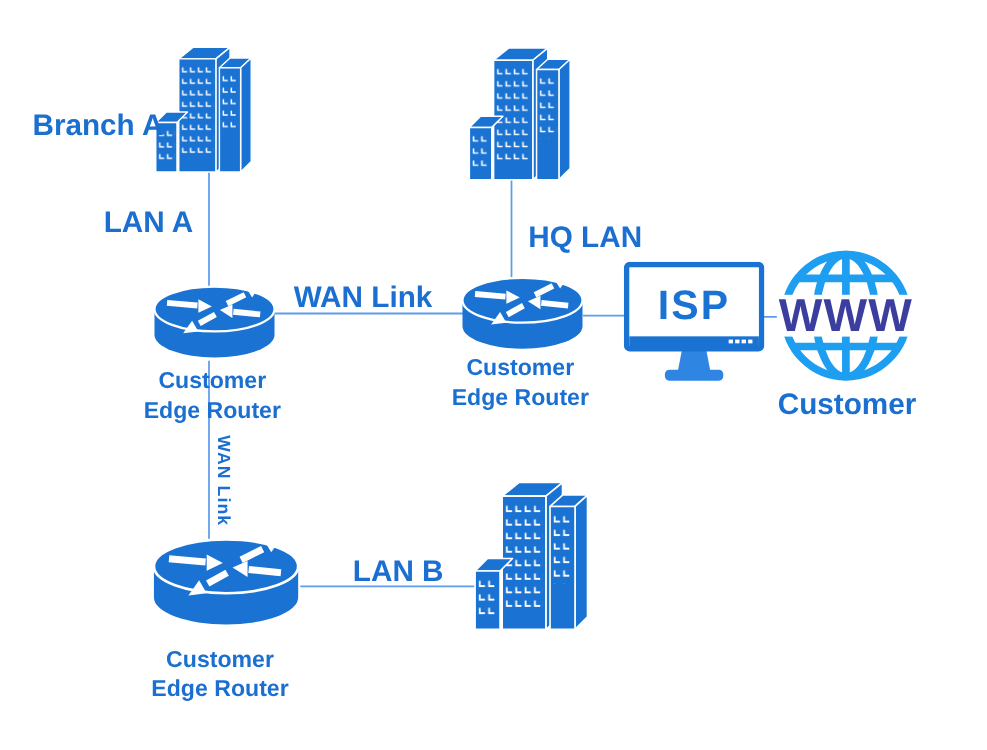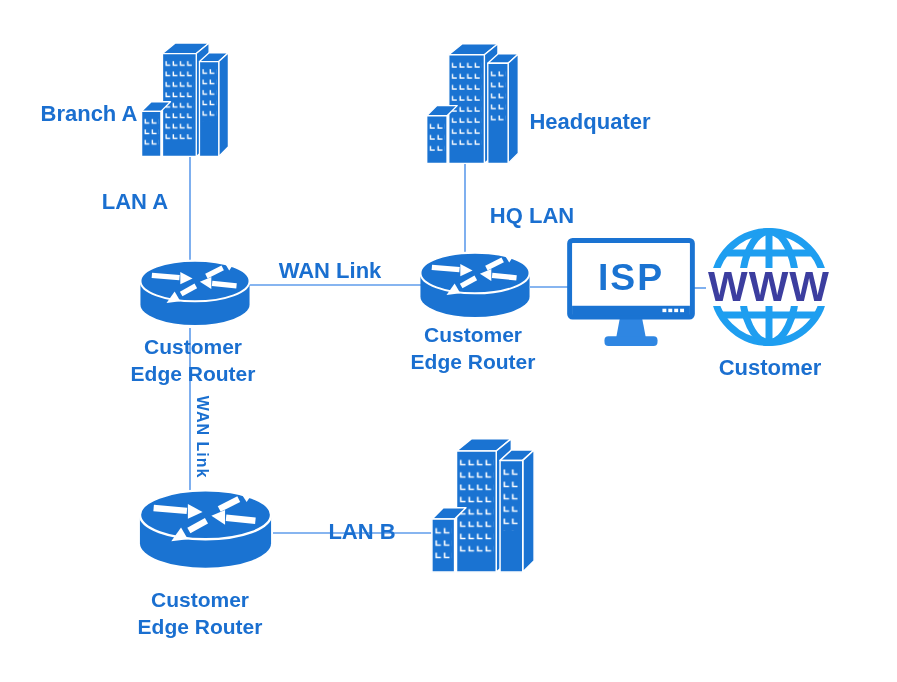--- a/index.html
+++ b/index.html
@@ -4,21 +4,21 @@
 <style>
   html,body{margin:0;padding:0;}
   body{
     width:897px;height:682px;background:#ffffff;position:relative;overflow:hidden;
     font-family:"Liberation Sans", sans-serif;
   }
   .stage{position:absolute;inset:0;}
   .wires{position:absolute;left:0;top:0;z-index:1;}
   .node{position:absolute;z-index:2;}
   .lbl{
-    position:absolute;z-index:3;color:#1a6fd0;font-weight:bold;font-size:22px;
+    position:absolute;z-index:3;color:#1a6fd0;font-weight:bold;font-size:27px;
     white-space:nowrap;transform:translate(-50%,-50%);
   }
   .lbl.two{
     transform:translateX(-50%);text-align:center;font-size:21px;line-height:27px;
   }
   .lbl.vert{
     font-size:16px;transform:translate(-50%,-50%) rotate(90deg);letter-spacing:1px;
   }
 </style>
 </head>
@@ -136,39 +136,38 @@
       <line x1="63" y1="7.5" x2="63" y2="118.5"></line>
     </g>
     <rect x="0" y="44" width="126" height="38" fill="#ffffff"></rect>
     <text x="63" y="77" text-anchor="middle" font-size="42" font-weight="bold" fill="#3c3e9f" letter-spacing="1">WWW</text>
   </svg>
 
   <div class="lbl" style="left:89px;top:114px">Branch A</div>
 
   <div class="lbl" style="left:135px;top:202px">LAN A</div>
 
-  <div class="lbl" style="left:590px;top:122px">Headquater</div>
 
   <div class="lbl" style="left:532px;top:216px">HQ LAN</div>
 
   <div class="lbl" style="left:330px;top:271px">WAN Link</div>
 
   <div class="lbl two" style="left:193px;top:333px">
     <span style="display:block">Customer</span>
     <span style="display:block">Edge Router</span>
   </div>
 
   <div class="lbl two" style="left:473px;top:321px">
     <span style="display:block">Customer</span>
     <span style="display:block">Edge Router</span>
   </div>
 
   <div class="lbl vert" style="left:202px;top:437px">WAN Link</div>
 
-  <div class="lbl" style="left:362px;top:532px">LAN B</div>
+  <div class="lbl" style="left:362px;top:520px">LAN B</div>
 
 
   <div class="lbl" style="left:770px;top:368px">Customer</div>
 
   <div class="lbl two" style="left:200px;top:586px">
     <span style="display:block">Customer</span>
     <span style="display:block">Edge Router</span>
   </div>
 
 </div>

